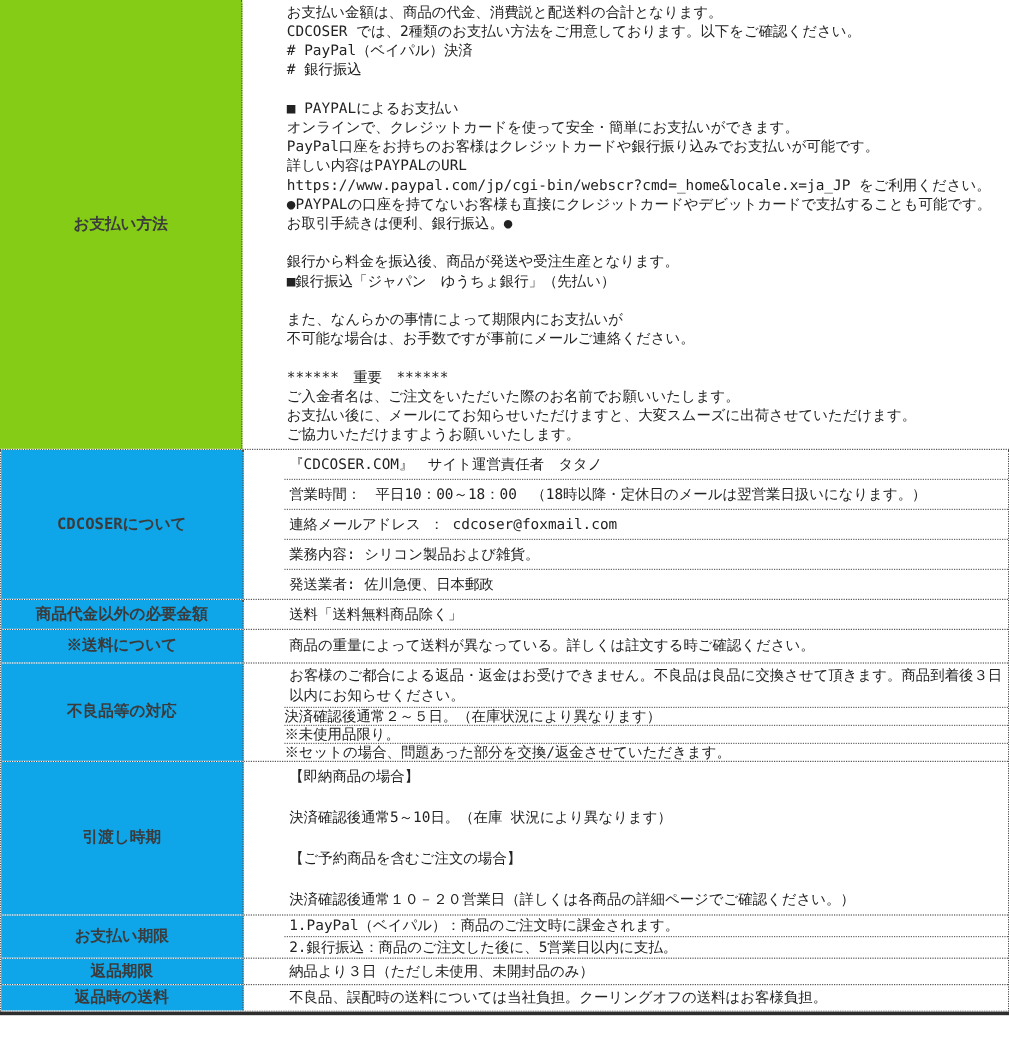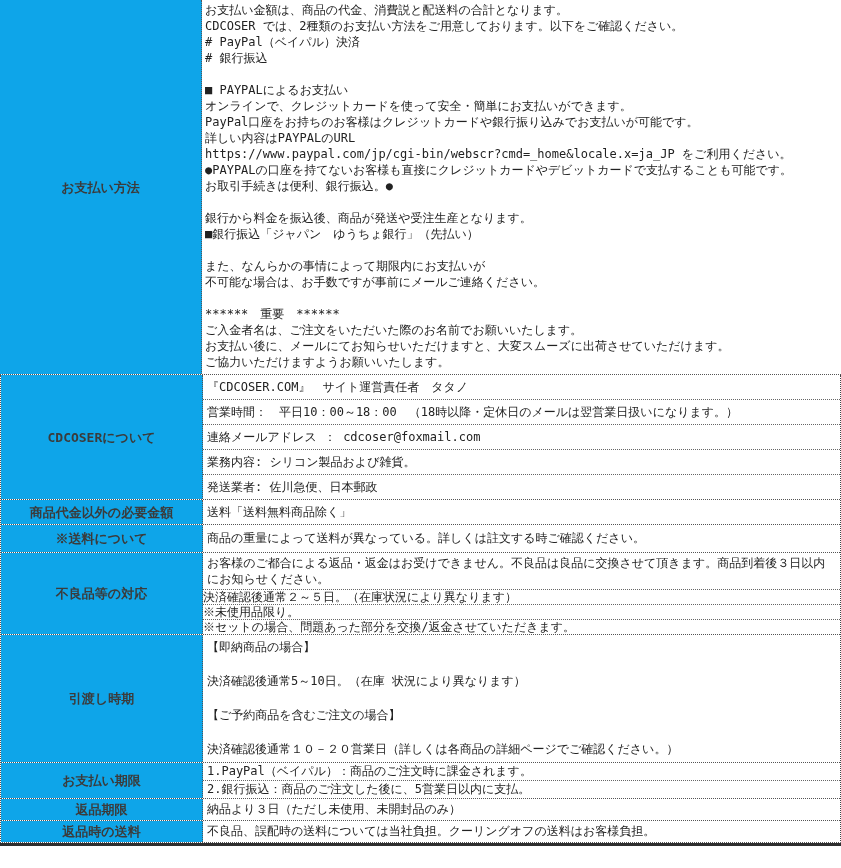--- a/index.html
+++ b/index.html
@@ -22,25 +22,25 @@
     align-items: center;
     justify-content: center;
     text-align: center;
     font-weight: bold;
     font-size: 13px;
     color: #3b3b3b;
     padding: 2px 4px;
     line-height: 17px;
   }
 
-  .content { flex: 1 1 auto; min-width: 0; }
+  .content { flex: 1 1 auto; min-width: 0; margin-left: 34px; }
 
   
   .sec1 { border-bottom: 1px dotted #555; }
-  .sec1 .hcell { background: #0ea5e9; }
+  .sec1 .hcell { background: #84cc16; }
   .sec1 .content { padding: 2px 2px 4px 3px; }
   .line { line-height: 16px; min-height: 16px; white-space: normal; }
 
   
   .tbl2 { border-left: 1px dotted #555; border-right: 1px dotted #444; border-bottom: 1px dotted #555; }
   .tbl2 .sec + .sec { border-top: 1px dotted #555; }
   .tbl2 .hcell { background: #0ea5e9; }
 
   .subrow { padding: 4px; line-height: 16px; }
   .subrow + .subrow { border-top: 1px dotted #666; }

